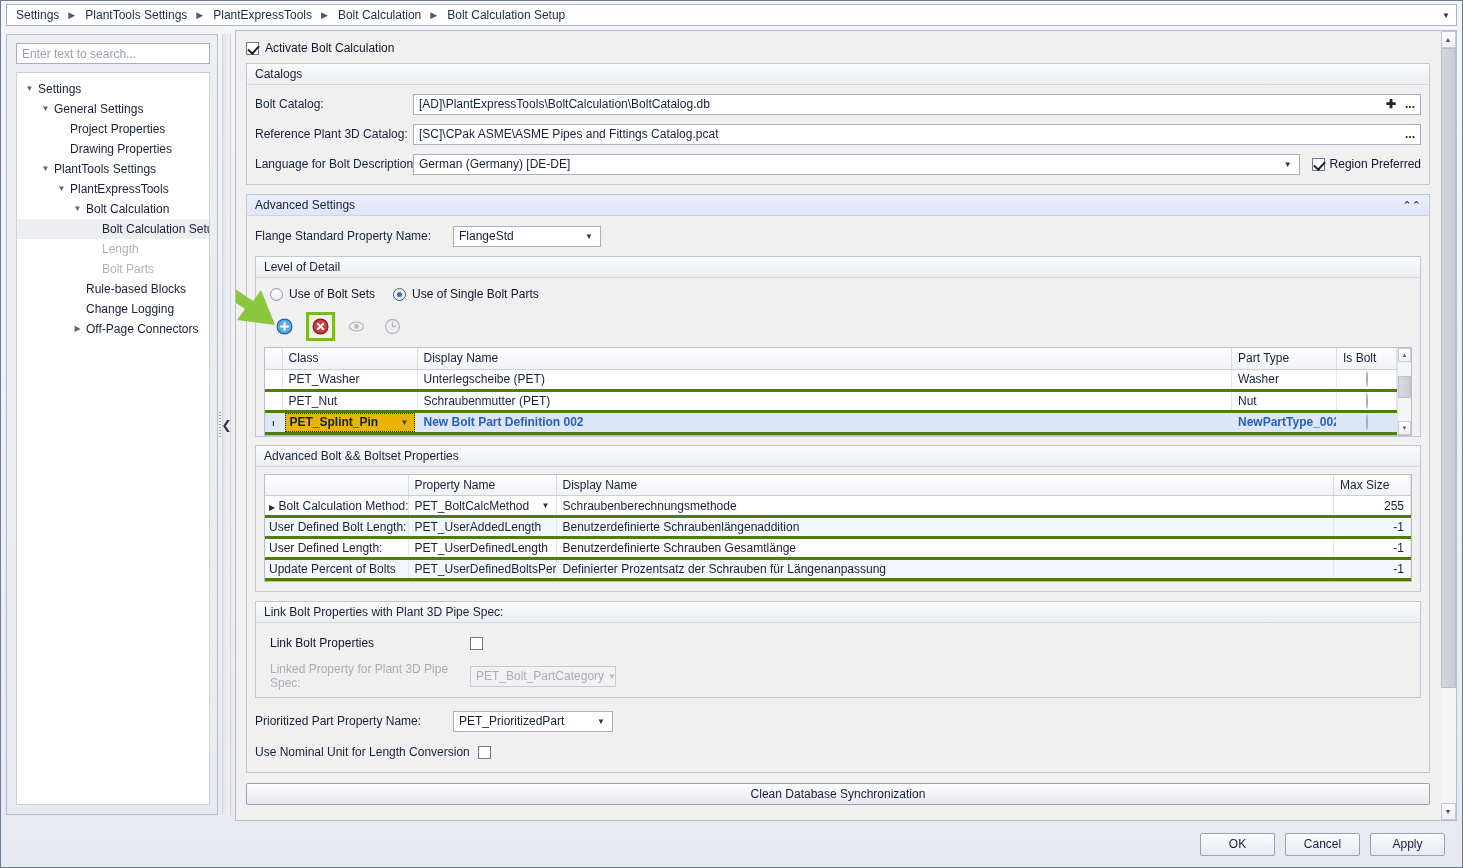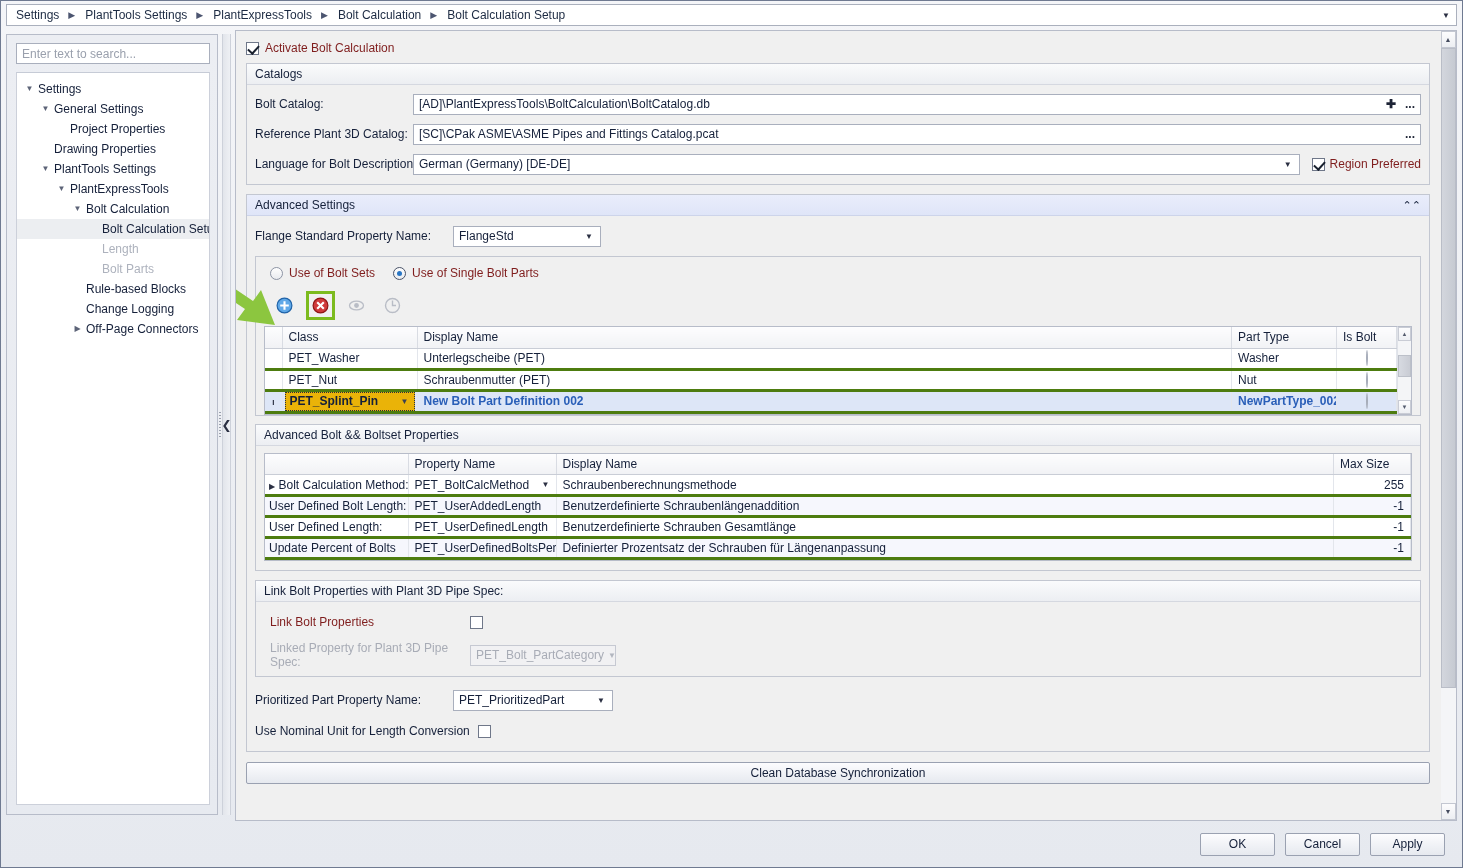--- a/index.html
+++ b/index.html
@@ -155,21 +155,21 @@
   .chk-row { display:flex; align-items:center; gap:6px; height:18px; }
   .checkbox {
     width:13px; height:13px; border:1px solid #6f7789; background:#fff;
     position:relative; flex:0 0 13px;
   }
   .checkbox.checked::after {
     content:""; position:absolute; left:3px; top:0px;
     width:5px; height:9px; border:solid #18202e;
     border-width:0 2px 2px 0; transform:rotate(42deg);
   }
-  .lbl-txt { font-size:12px; color:#7f1d1d; }
+  .lbl-txt { font-size:12px; color:#0f172a; }
   .lbl-txt.dim { color:#a8acb6; }
 
   .group {
     border:1px solid #c3c7d1; background:#f0f0f0;
     margin-top:8px;
   }
   .group > .group-head {
     height:21px; display:flex; align-items:center;
     padding:0 8px; font-size:12px; color:#15203a;
     background:linear-gradient(#fafbfc,#eceef2);
@@ -311,21 +311,21 @@
             <span class="lbl">Settings</span>
           </div>
           <div class="tree-item" style="padding-left: 22px;">
             <span class="twisty">▼</span>
             <span class="lbl">General Settings</span>
           </div>
           <div class="tree-item" style="padding-left: 38px;">
             <span class="twisty">&nbsp;</span>
             <span class="lbl">Project Properties</span>
           </div>
-          <div class="tree-item" style="padding-left: 22px;">
+          <div class="tree-item" style="padding-left: 38px;">
             <span class="twisty">&nbsp;</span>
             <span class="lbl">Drawing Properties</span>
           </div>
           <div class="tree-item" style="padding-left: 22px;">
             <span class="twisty">▼</span>
             <span class="lbl">PlantTools Settings</span>
           </div>
           <div class="tree-item" style="padding-left: 38px;">
             <span class="twisty">▼</span>
             <span class="lbl">PlantExpressTools</span>
@@ -426,20 +426,21 @@
 
               <div class="field-row" style="margin-bottom:9px;">
                 <span class="field-label" style="width:198px;">Flange Standard Property Name:</span>
                 <div class="combo" style="width:148px;">
                   <span>FlangeStd</span>
                   <span class="arrow">▼</span>
                 </div>
               </div>
 
               <div class="group" style="margin-top:0;">
+                <div class="group-head">Level of Detail</div>
                 <div class="group-body" style="padding:7px 8px 0 8px;">
 
                   <div style="display:flex; align-items:center; gap:18px; padding-left:6px;">
                     <span class="chk-row" style="gap:6px;">
                       <span class="radio"></span>
                       <span class="lbl-txt">Use of Bolt Sets</span>
                     </span>
                     <span class="chk-row" style="gap:6px;">
                       <span class="radio on"></span>
                       <span class="lbl-txt">Use of Single Bolt Parts</span>

